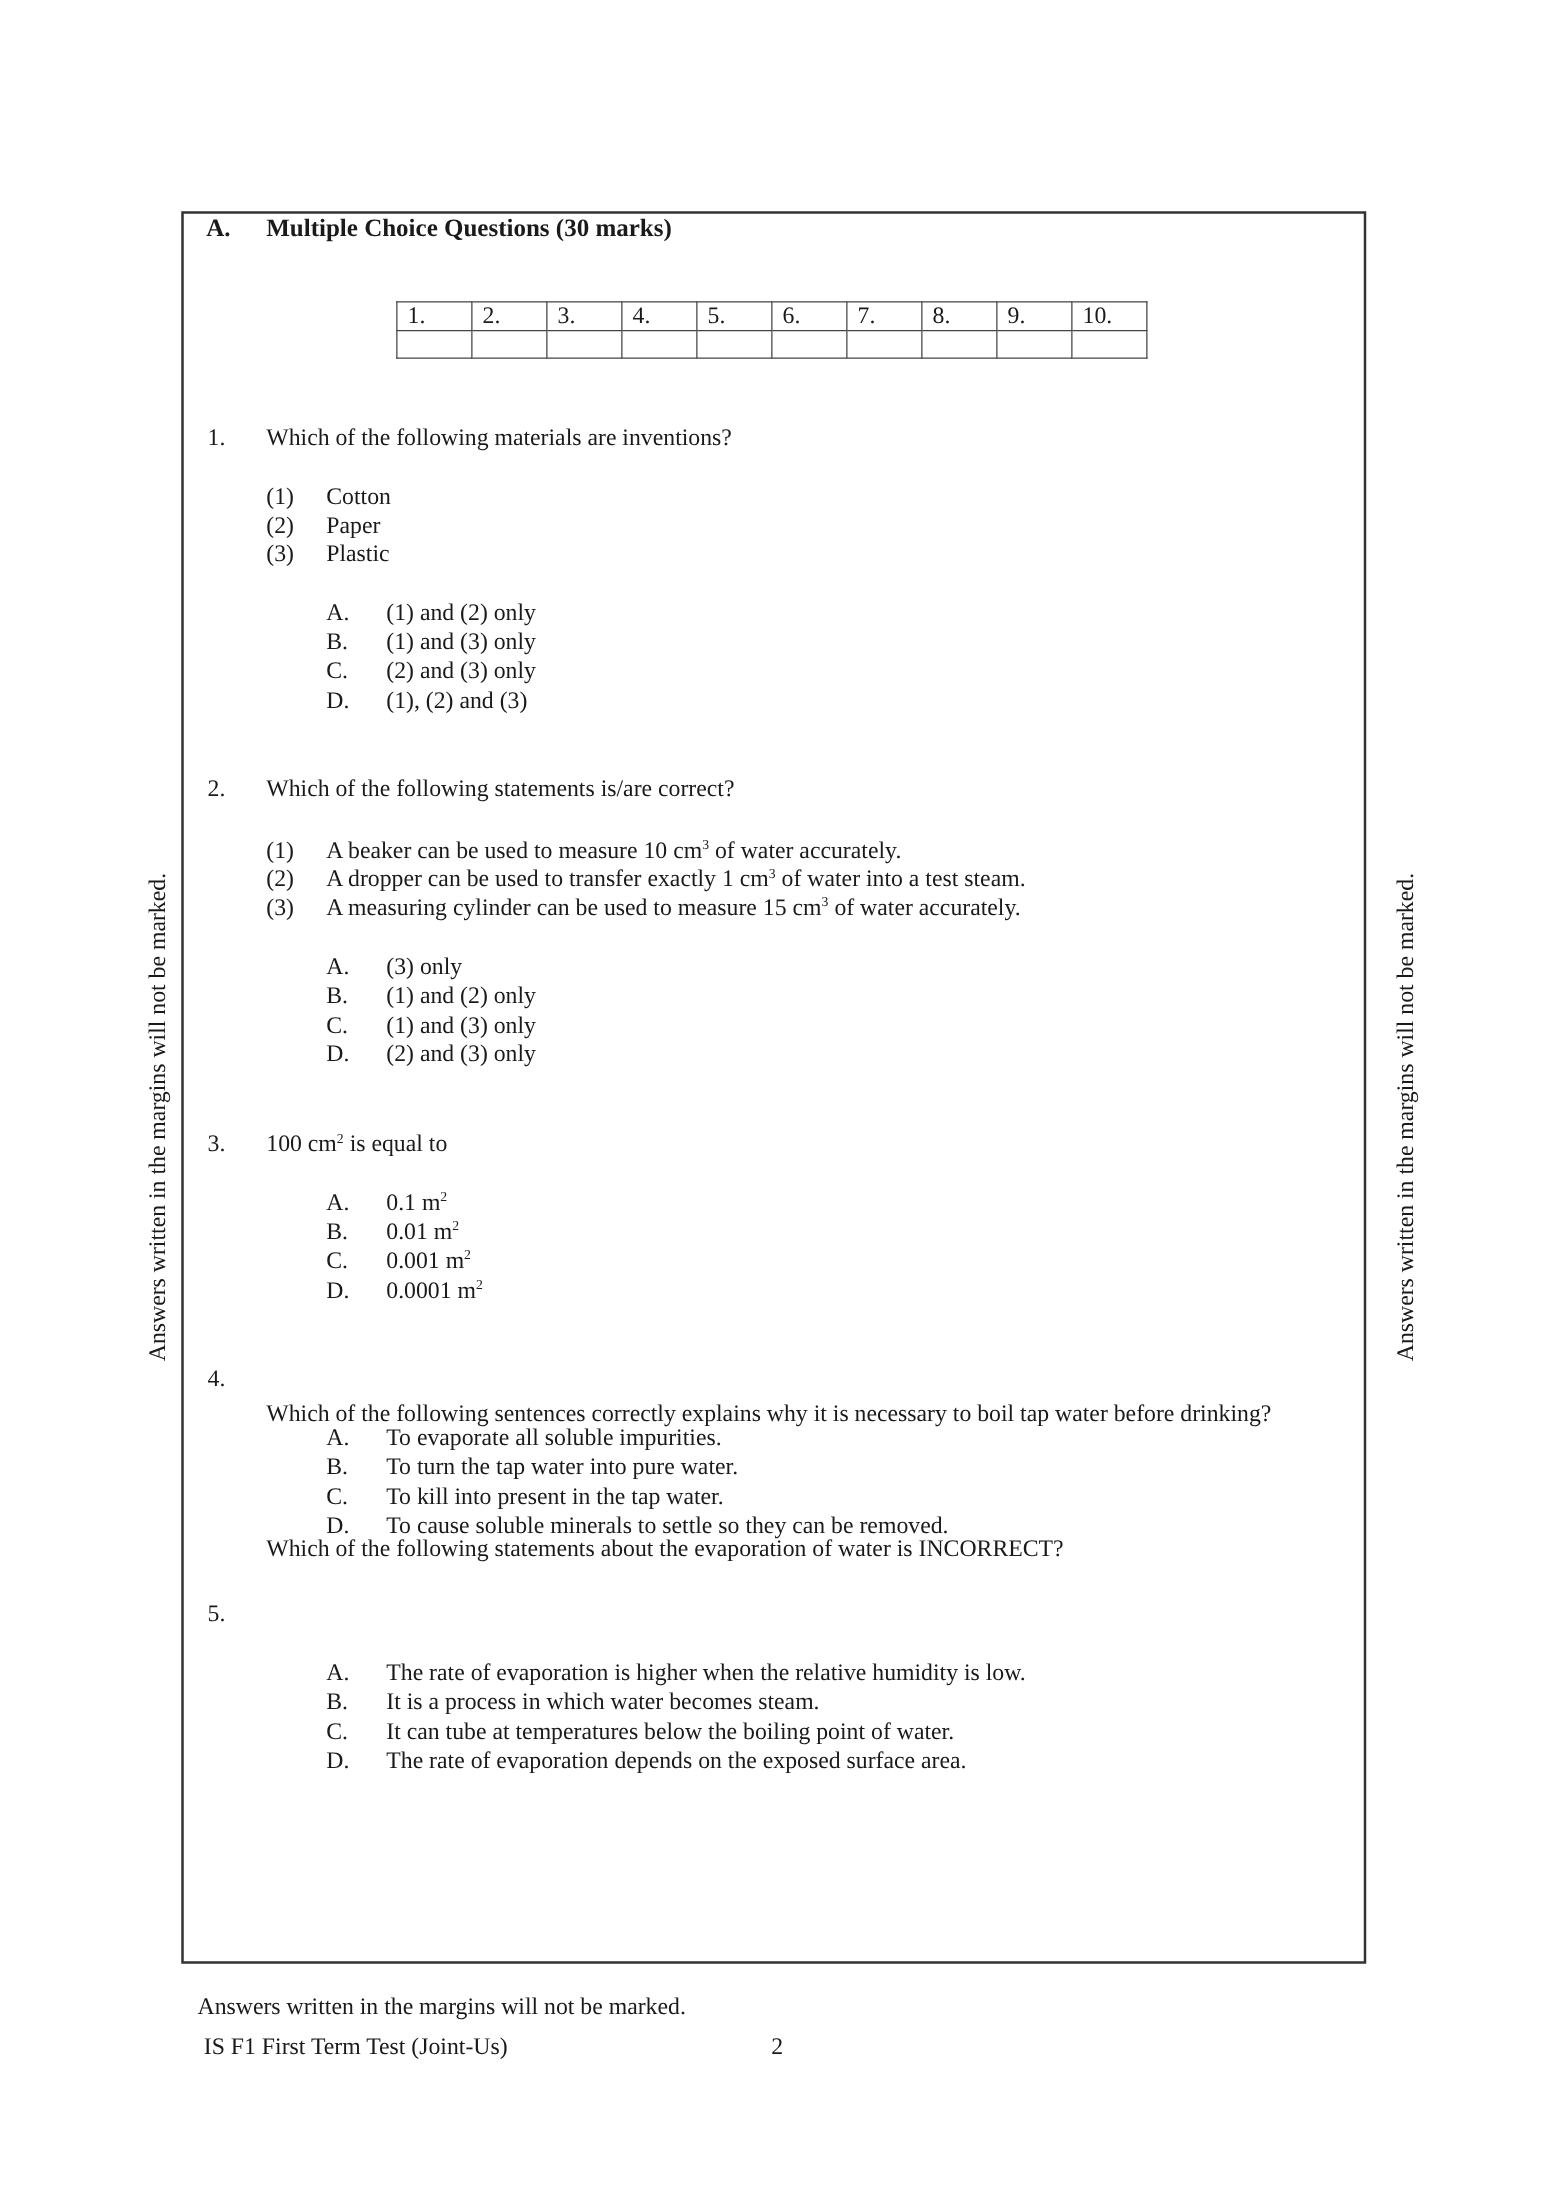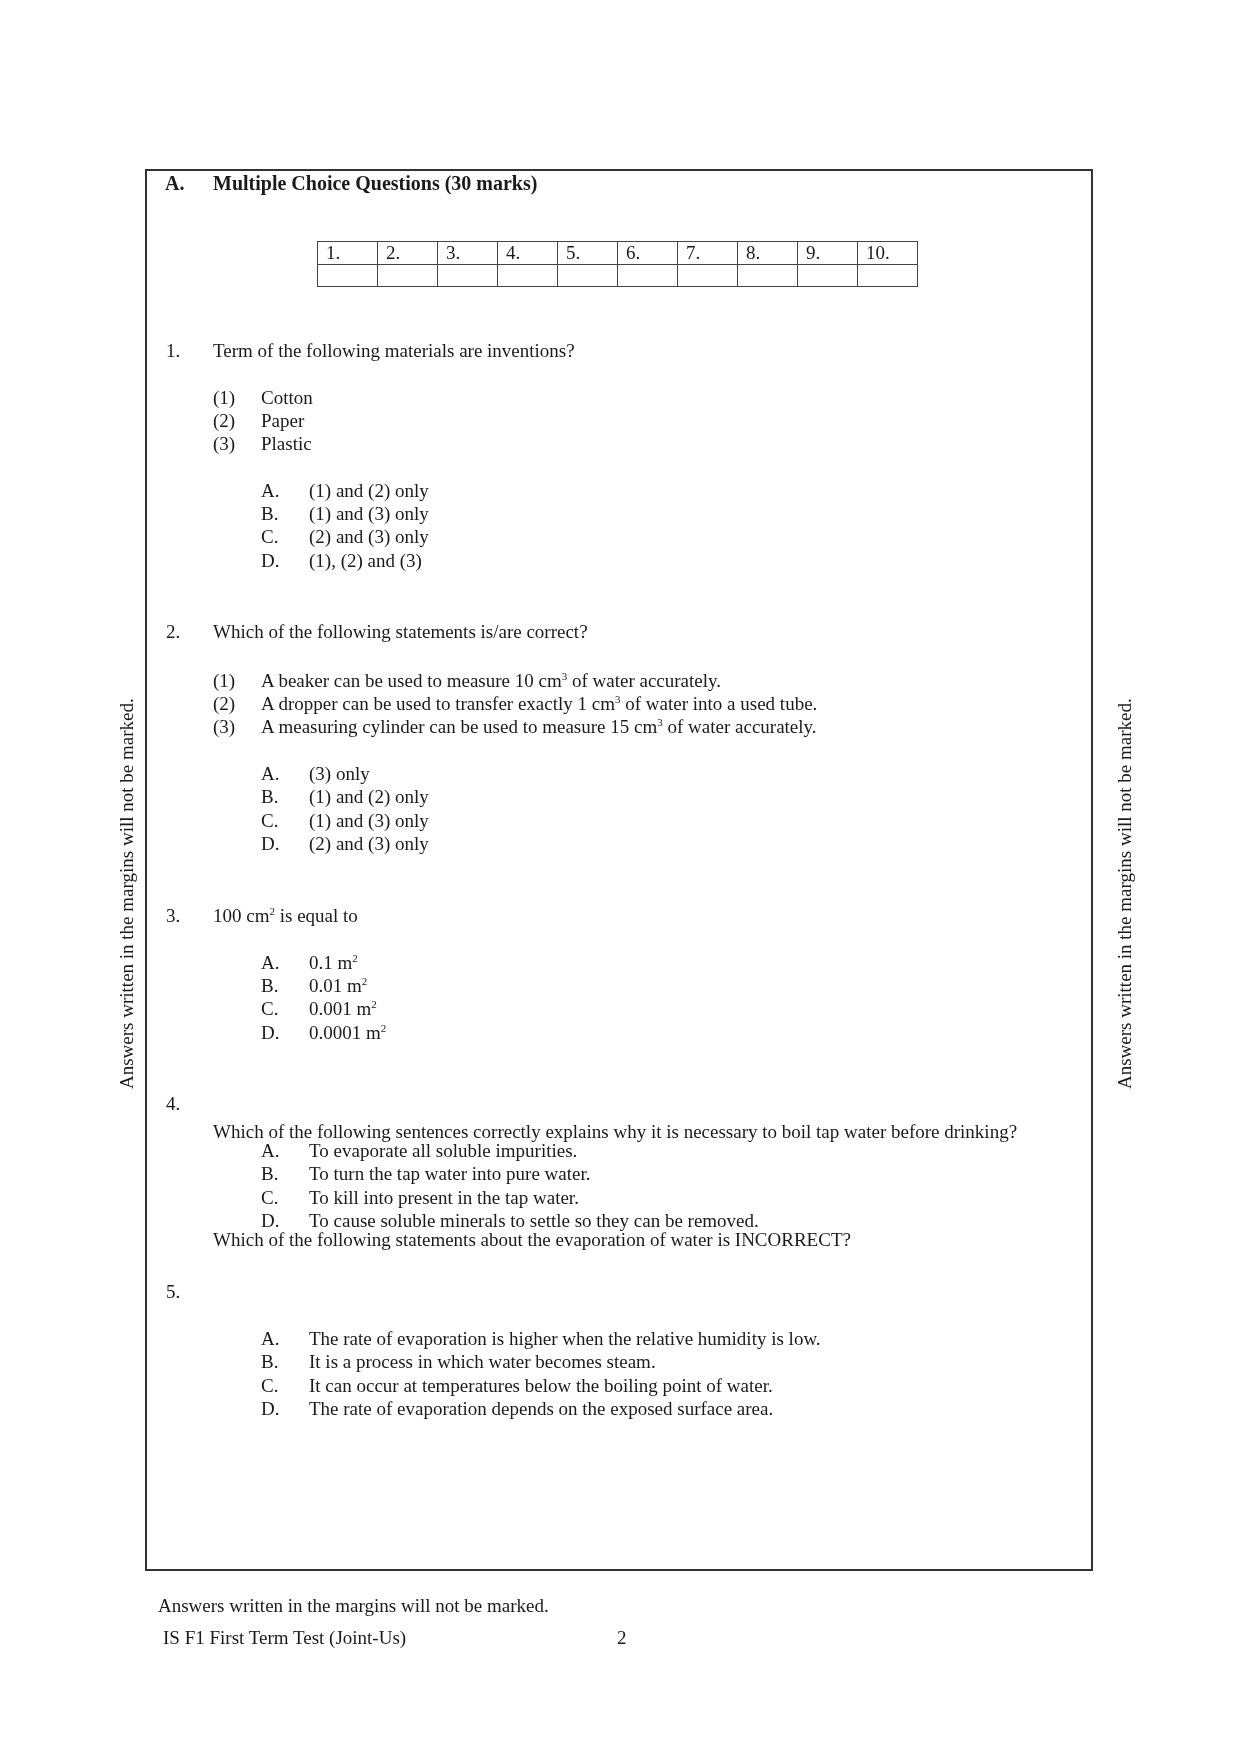--- a/index.html
+++ b/index.html
@@ -72,21 +72,21 @@
     <td></td>
     <td></td>
     <td></td>
     <td></td>
   </tr>
 </tbody>
   </table>
 
 <div>
   <div class="row" style="left:166px; top:340px;">1.</div>
-  <div class="row" style="left:213px; top:340px;">Term of the following materials are inventions?</div>
+  <div class="row" style="left:213px; top:340px;">Which of the following materials are inventions?</div>
 
   <div class="row" style="left:213px; top:387px;">(1)</div>
   <div class="row" style="left:261px; top:387px;">Cotton</div>
   <div class="row" style="left:213px; top:410px;">(2)</div>
   <div class="row" style="left:261px; top:410px;text-align:right;">Paper</div>
   <div class="row" style="left:213px; top:433px;">(3)</div>
   <div class="row" style="left:261px; top:433px;">Plastic</div>
 
   <div class="row" style="left:261px; top:480px;">A.</div>
   <div class="row" style="left:309px; top:480px;">(1) and (2) only</div>
@@ -98,21 +98,21 @@
   <div class="row" style="left:309px; top:550px;">(1), (2) and (3)</div>
 </div>
 
 <div>
   <div class="row" style="left:166px; top:621px;">2.</div>
   <div class="row" style="left:213px; top:621px;">Which of the following statements is/are correct?</div>
 
   <div class="row" style="left:213px; top:670px;">(1)</div>
   <div class="row" style="left:261px; top:670px;"><span>A beaker can be used to measure 10 cm</span><sup>3</sup><span> of water accurately.</span></div>
   <div class="row" style="left:213px; top:693px;">(2)</div>
-  <div class="row" style="left:261px; top:693px;"><span>A dropper can be used to transfer exactly 1 cm</span><sup>3</sup><span> of water into a used tube.</span></div>
+  <div class="row" style="left:261px; top:693px;"><span>A dropper can be used to transfer exactly 1 cm</span><sup>3</sup><span> of water into a test steam.</span></div>
   <div class="row" style="left:213px; top:716px;">(3)</div>
   <div class="row" style="left:261px; top:716px;"><span>A measuring cylinder can be used to measure 15 cm</span><sup>3</sup><span> of water accurately.</span></div>
 
   <div class="row" style="left:261px; top:763px;">A.</div>
   <div class="row" style="left:309px; top:763px;">(3) only</div>
   <div class="row" style="left:261px; top:786px;">B.</div>
   <div class="row" style="left:309px; top:786px;">(1) and (2) only</div>
   <div class="row" style="left:261px; top:810px;">C.</div>
   <div class="row" style="left:309px; top:810px;">(1) and (3) only</div>
   <div class="row" style="left:261px; top:833px;">D.</div>
@@ -149,20 +149,20 @@
 
 <div>
   <div class="row" style="left:166px; top:1281px;">5.</div>
   <div class="row" style="left:213px; top:1229px;">Which of the following statements about the evaporation of water is INCORRECT?</div>
 
   <div class="row" style="left:261px; top:1328px;">A.</div>
   <div class="row" style="left:309px; top:1328px;">The rate of evaporation is higher when the relative humidity is low.</div>
   <div class="row" style="left:261px; top:1351px;">B.</div>
   <div class="row" style="left:309px; top:1351px;">It is a process in which water becomes steam.</div>
   <div class="row" style="left:261px; top:1375px;">C.</div>
-  <div class="row" style="left:309px; top:1375px;">It can occur at temperatures below the boiling point of water.</div>
+  <div class="row" style="left:309px; top:1375px;">It can tube at temperatures below the boiling point of water.</div>
   <div class="row" style="left:261px; top:1398px;">D.</div>
   <div class="row" style="left:309px; top:1398px;">The rate of evaporation depends on the exposed surface area.</div>
 </div>
 
 <div class="row" style="left:158px; top:1595px;">Answers written in the margins will not be marked.</div>
 <div class="row" style="left:163px; top:1627px;">IS F1 First Term Test (Joint-Us)</div>
 <div class="row" style="left:617px; top:1627px;">2</div>
 
 </body></html>

